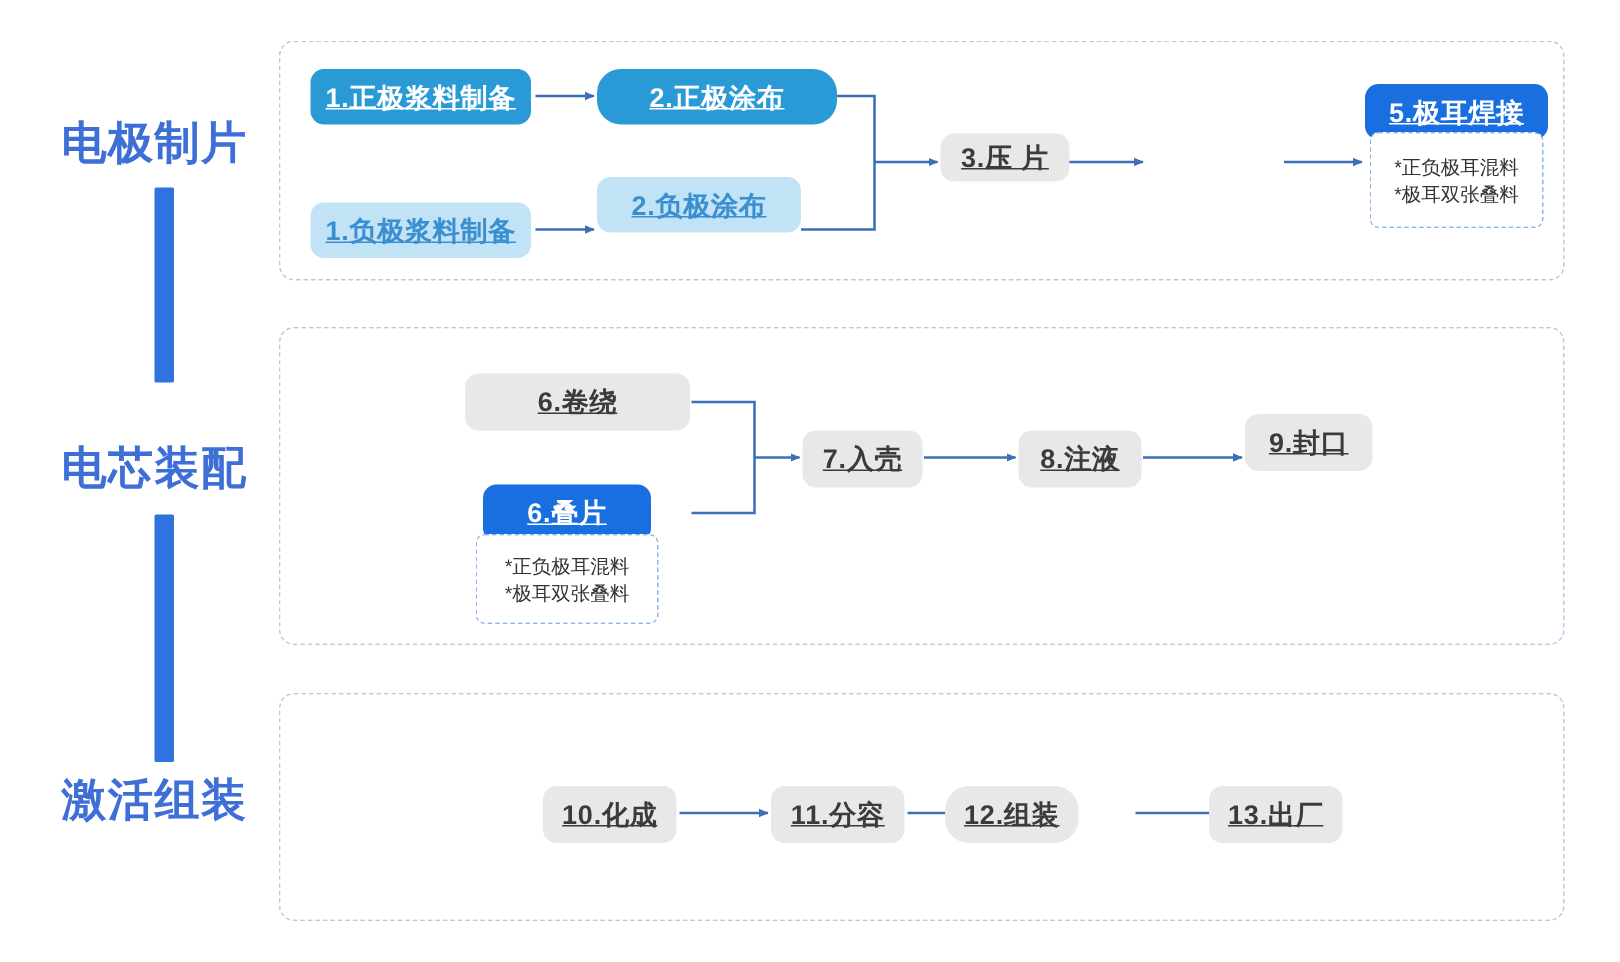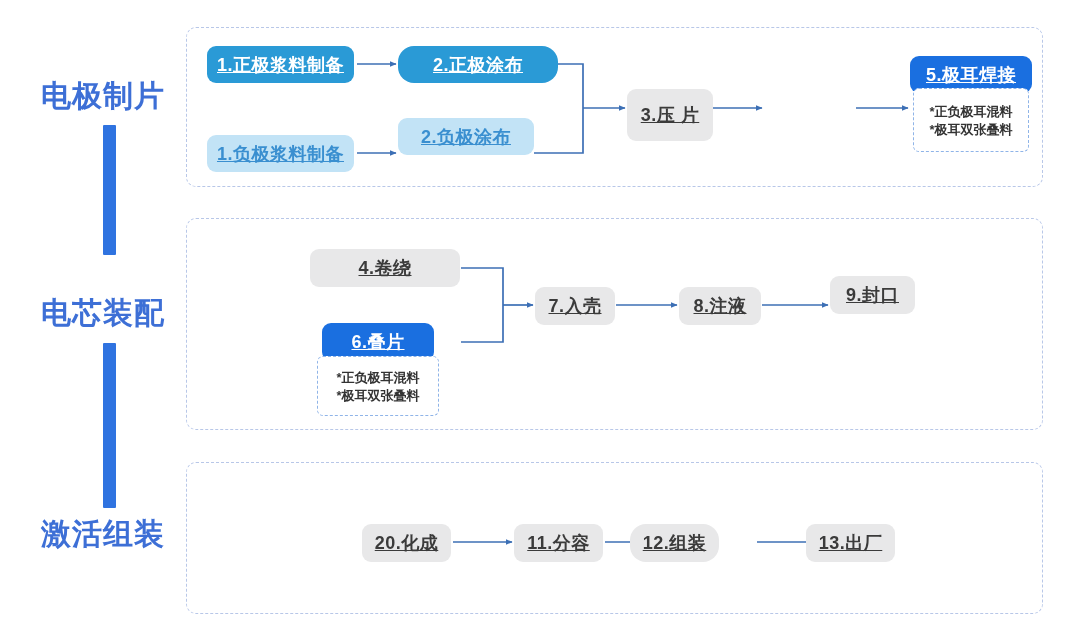--- a/index.html
+++ b/index.html
@@ -77,21 +77,21 @@
     background: #ffffff;
     display: flex;
     flex-direction: column;
     align-items: center;
     justify-content: center;
     gap: 5px;
     z-index: 1;
   }
   .annot-line {
     font-size: 13px;
-    font-weight: bold;
+    font-weight: normal;
     color: #333333;
     white-space: nowrap;
     line-height: 1;
   }
 
   
   #wires {
     position: absolute;
     left: 0; top: 0;
     width: 1080px; height: 641px;
@@ -150,46 +150,46 @@
   <div class="group-box" style="left:186px; top:462px; width:857px; height:152px;"></div>
 
   <div class="node blue-mid" style="left:207px; top:46px; width:147px; height:37px;">1.正极浆料制备</div>
 
   <div class="node blue-mid" style="left:398px; top:46px; width:160px; height:37px;border-radius:16px;">2.正极涂布</div>
 
   <div class="node blue-pale" style="left:207px; top:135px; width:147px; height:37px;">1.负极浆料制备</div>
 
   <div class="node blue-pale" style="left:398px; top:118px; width:136px; height:37px;">2.负极涂布</div>
 
-  <div class="node gray" style="left:627px; top:89px; width:86px; height:52px;">3.压 片</div>
+  <div class="node gray" style="left:627px; top:89px; width:86px; height:32px;">3.压 片</div>
 
 
   <div class="node blue-str" style="left:910px; top:56px; width:122px; height:37px;">5.极耳焊接</div>
 
   <div class="annot" style="left:913px; top:88px; width:116px; height:64px;">
     <span class="annot-line">*正负极耳混料</span>
     <span class="annot-line">*极耳双张叠料</span>
   </div>
 
-  <div class="node gray" style="left:310px; top:249px; width:150px; height:38px;">4.卷绕</div>
+  <div class="node gray" style="left:310px; top:249px; width:150px; height:38px;">6.卷绕</div>
 
   <div class="node blue-str" style="left:322px; top:323px; width:112px; height:38px;">6.叠片</div>
 
   <div class="annot" style="left:317px; top:356px; width:122px; height:60px;">
     <span class="annot-line">*正负极耳混料</span>
     <span class="annot-line">*极耳双张叠料</span>
   </div>
 
   <div class="node gray" style="left:535px; top:287px; width:80px; height:38px;">7.入壳</div>
 
   <div class="node gray" style="left:679px; top:287px; width:82px; height:38px;">8.注液</div>
 
   <div class="node gray" style="left:830px; top:276px; width:85px; height:38px;">9.封口</div>
 
-  <div class="node gray" style="left:362px; top:524px; width:89px; height:38px;">20.化成</div>
+  <div class="node gray" style="left:362px; top:524px; width:89px; height:38px;">10.化成</div>
 
   <div class="node gray" style="left:514px; top:524px; width:89px; height:38px;">11.分容</div>
 
   <div class="node gray" style="left:630px; top:524px; width:89px; height:38px;border-radius:16px;">12.组装</div>
 
   <div class="node gray" style="left:806px; top:524px; width:89px; height:38px;">13.出厂</div>
 
 </div>
 
 </body></html>

